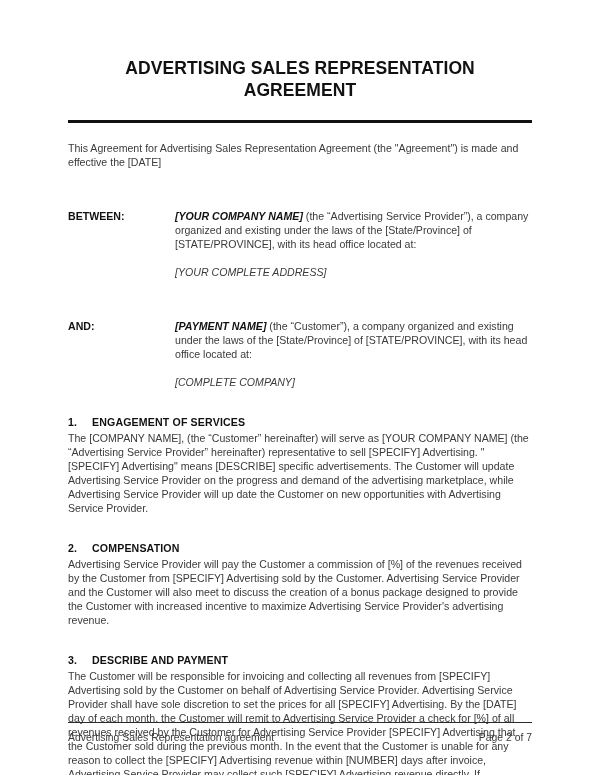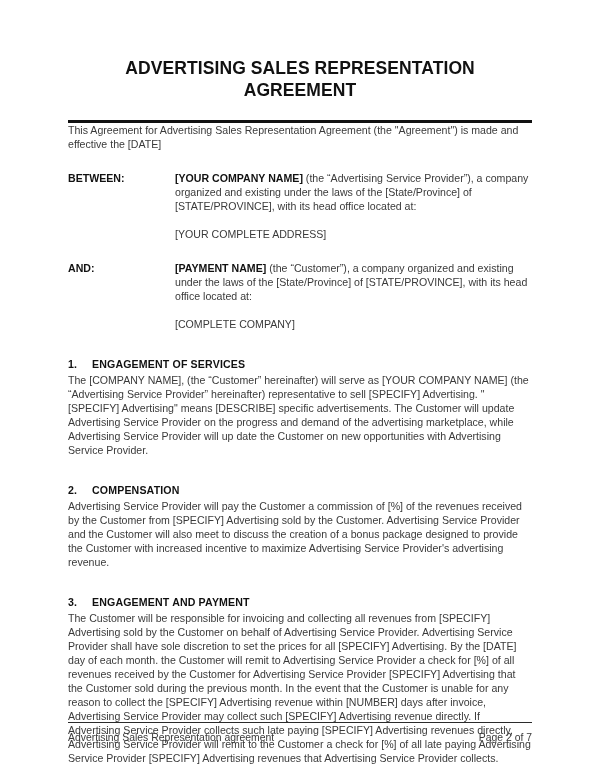--- a/index.html
+++ b/index.html
@@ -50,48 +50,50 @@
 
   
   .para {
     font-size: 10.6px;
     line-height: 14px;
     color: #3a3a3a;
     text-align: left;
     margin: 0;
   }
   .intro {
-    margin-top: 0;
+    margin-top: 18px;
   }
 
   
   .party-block {
     display: flex;
-    margin-top: 20px;
+    margin-top: 40px;
   }
   .party-label {
     width: 107px;
     flex: 0 0 107px;
     font-size: 10.6px;
     line-height: 14px;
     font-weight: bold;
     color: #111111;
   }
   .party-body {
     flex: 1 1 auto;
     font-size: 10.6px;
     line-height: 14px;
     color: #3a3a3a;
   }
   .party-body b {
     color: #111111;
     font-weight: bold;
+    font-style: italic;
   }
   .party-address {
     margin-top: 14px;
+    font-style: italic;
   }
 
   
   .section {
     margin-top: 26px;
   }
   .section-heading {
     display: flex;
     font-size: 10.6px;
     line-height: 14px;
@@ -168,21 +170,21 @@
       <div class="section-heading">
         <span class="section-num">2.</span>
         <span>COMPENSATION</span>
       </div>
       <p class="para section-body">Advertising Service Provider will pay the Customer a commission of [%] of the revenues received by the Customer from [SPECIFY] Advertising sold by the Customer. Advertising Service Provider and the Customer will also meet to discuss the creation of a bonus package designed to provide the Customer with increased incentive to maximize Advertising Service Provider's advertising revenue.</p>
     </div>
 
     <div class="section">
       <div class="section-heading">
         <span class="section-num">3.</span>
-        <span>ENGAGEMENT AND PAYMENT</span>
+        <span>DESCRIBE AND PAYMENT</span>
       </div>
       <p class="para section-body">The Customer will be responsible for invoicing and collecting all revenues from [SPECIFY] Advertising sold by the Customer on behalf of Advertising Service Provider. Advertising Service Provider shall have sole discretion to set the prices for all [SPECIFY] Advertising. By the [DATE] day of each month. the Customer will remit to Advertising Service Provider a check for [%] of all revenues received by the Customer for Advertising Service Provider [SPECIFY] Advertising that the Customer sold during the previous month. In the event that the Customer is unable for any reason to collect the [SPECIFY] Advertising revenue within [NUMBER] days after invoice, Advertising Service Provider may collect such [SPECIFY] Advertising revenue directly. If Advertising Service Provider collects such late paying [SPECIFY] Advertising revenues directly, Advertising Service Provider will remit to the Customer a check for [%] of all late paying Advertising Service Provider [SPECIFY] Advertising revenues that Advertising Service Provider collects.</p>
     </div>
 
   </div>
 
   <div class="footer">
     <div class="footer-rule"></div>
     <div class="footer-row">
       <span>Advertising Sales Representation agreement</span>

